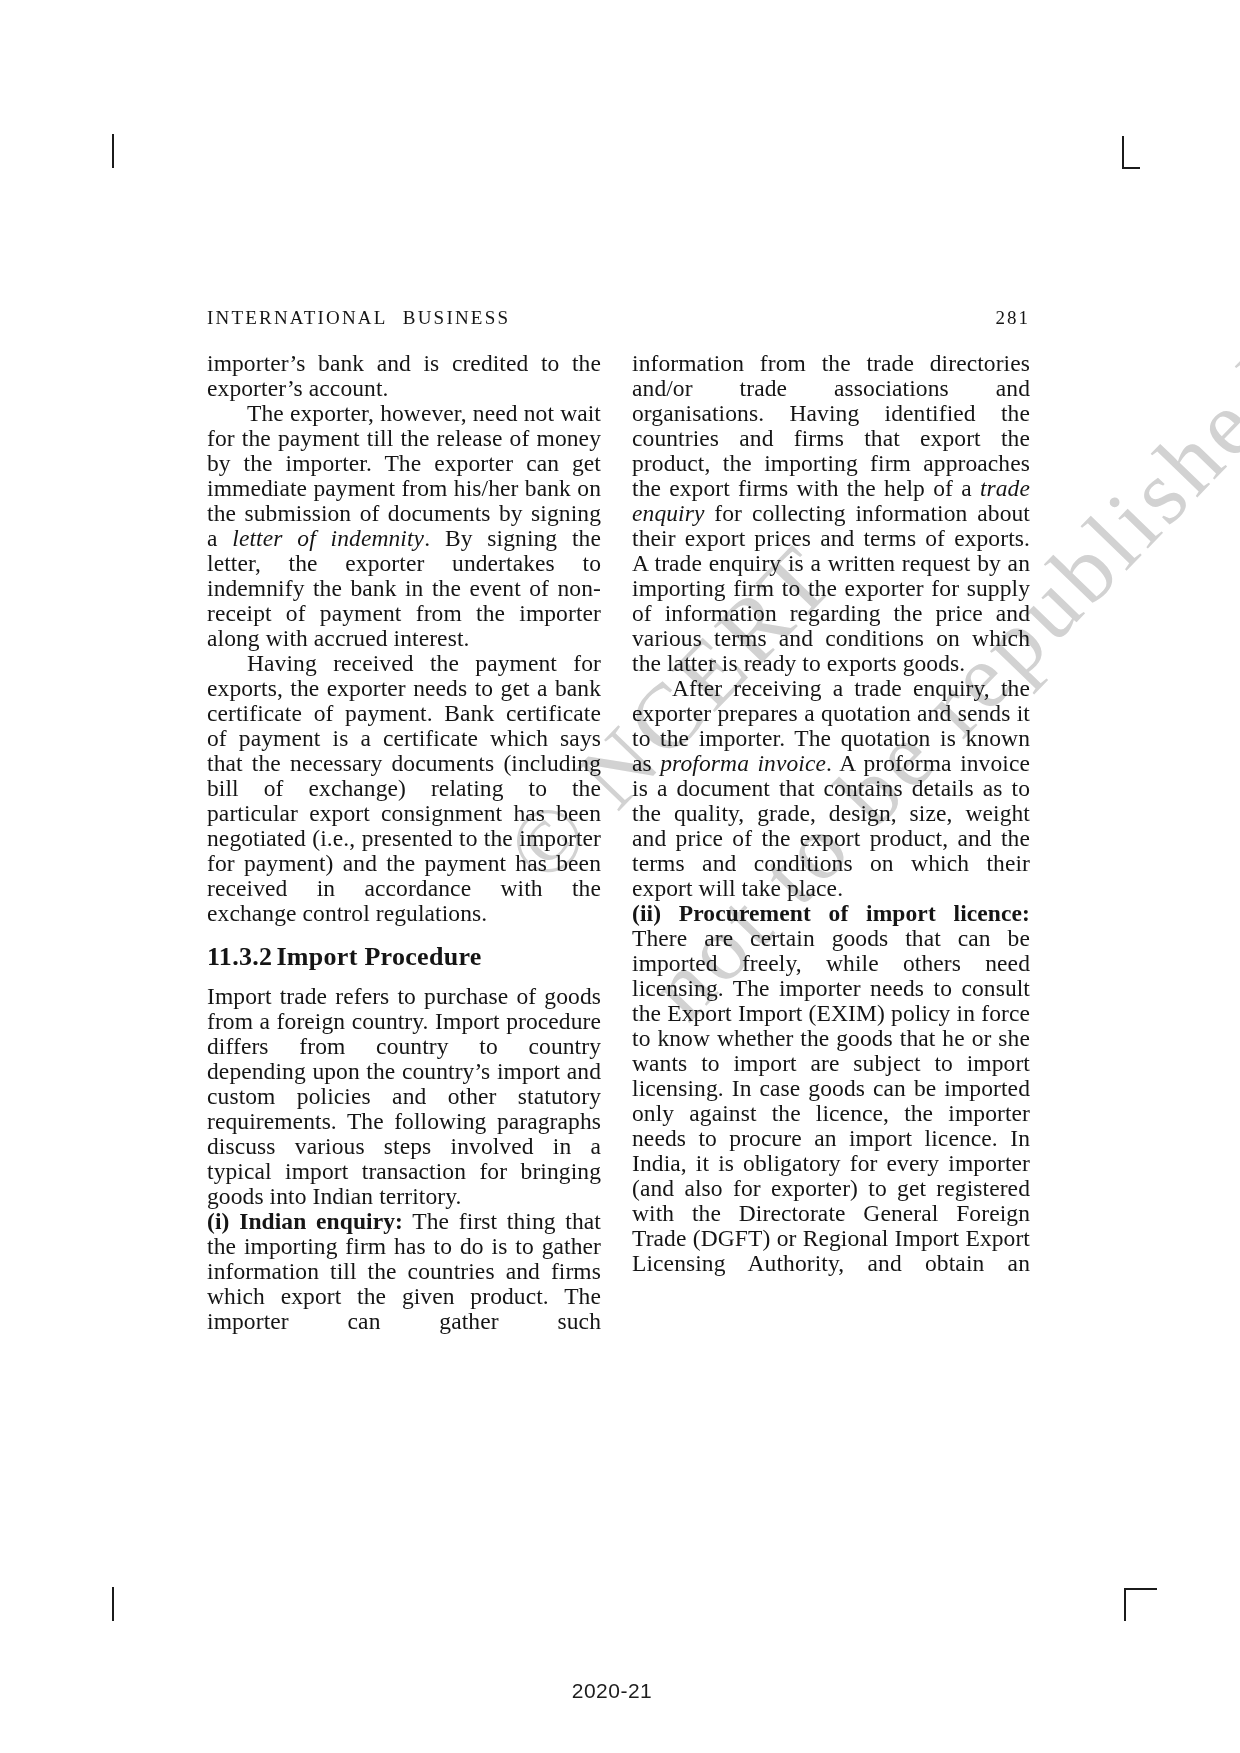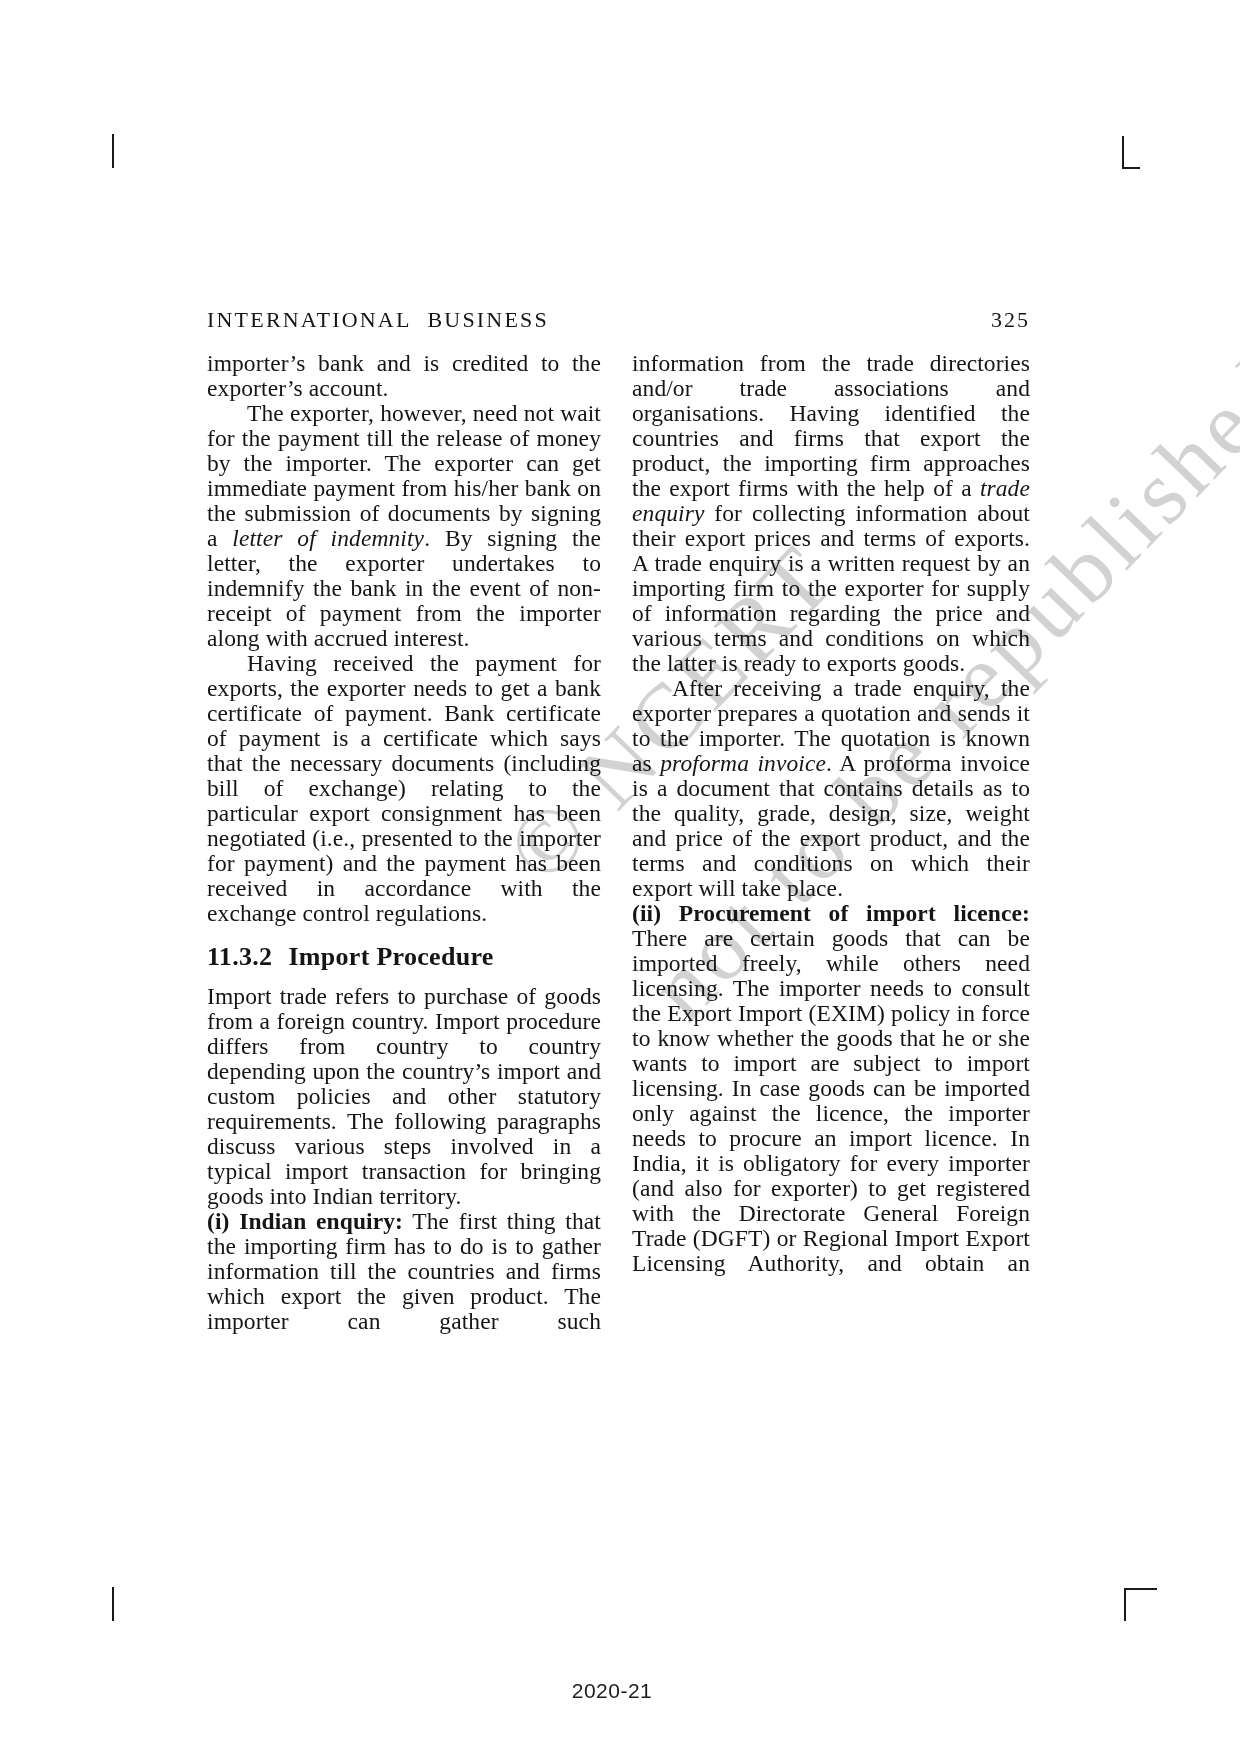--- a/index.html
+++ b/index.html
@@ -19,21 +19,21 @@
   .mark-tr-v{left:1122px;top:136px;width:2px;height:33px;}
   .mark-tr-h{left:1122px;top:167px;width:18px;height:2px;}
   .mark-bl{left:112px;top:1587px;width:2px;height:34px;}
   .mark-br-v{left:1124px;top:1588px;width:2px;height:33px;}
   .mark-br-h{left:1124px;top:1588px;width:33px;height:2px;}
 
   .running-head{
     position:absolute;
     top:307px;left:207px;width:823px;
     display:flex;justify-content:space-between;align-items:baseline;
-    font-size:22px;
+    font-size:19px;
   }
   .running-head .title{letter-spacing:2.2px;word-spacing:9px;}
   .running-head .pageno{letter-spacing:2px;}
 
   .watermark{
     position:absolute;left:595px;top:935px;width:0;height:0;z-index:0;
     pointer-events:none;
   }
   .watermark-inner{
     transform:translate(-50%,-50%) rotate(-46deg);
@@ -60,21 +60,21 @@
   .col p{margin:0;}
   .col p.indent{text-indent:40px;}
   .col p.jlast{text-align-last:justify;}
   .col h2{
     font-size:26px;
     font-weight:bold;
     margin:18px 0 15px 0;
     text-align:left;
     letter-spacing:0.3px;
   }
-  .col h2 span + span{margin-left:16px;}
+  .col h2 span + span{margin-left:4px;}
   .b{font-weight:bold;text-align:center;}
   .i{font-style:italic;}
 
   .footer{
     position:absolute;top:1679px;left:0;width:1224px;
     text-align:center;
     font-family:"Liberation Sans", sans-serif;
     font-size:21px;
     color:#1d1d1d;
     letter-spacing:0.5px;
@@ -95,21 +95,21 @@
 
   <div class="watermark">
     <div class="watermark-inner">
       <div>© NCERT</div>
       <div>not to be republished</div>
     </div>
   </div>
 
   <div class="running-head">
     <span class="title">INTERNATIONAL BUSINESS</span>
-    <span class="pageno">325</span>
+    <span class="pageno">281</span>
   </div>
 
   <div class="col col-left" id="col-left">
       <p><span>importer’s bank and is credited to the exporter’s account.</span></p>
       <p class="indent"><span>The exporter, however, need not wait for the payment till the release of money by the importer. The exporter can get immediate payment from his/her bank on the submission of documents by signing a </span><span class="i">letter of indemnity</span><span>. By signing the letter, the exporter undertakes to indemnify the bank in the event of non-receipt of payment from the importer along with accrued interest.</span></p>
       <p class="indent"><span>Having received the payment for exports, the exporter needs to get a bank certificate of payment. Bank certificate of payment is a certificate which says that the necessary documents (including bill of exchange) relating to the particular export consignment has been negotiated (i.e., presented to the importer for payment) and the payment has been received in accordance with the exchange control regulations.</span></p>
       <h2><span class="b">11.3.2</span><span class="b">Import Procedure</span></h2>
       <p><span>Import trade refers to purchase of goods from a foreign country. Import procedure differs from country to country depending upon the country’s import and custom policies and other statutory requirements. The following paragraphs discuss various steps involved in a typical import transaction for bringing goods into Indian territory.</span></p>
       <p class="jlast"><span class="b">(i) Indian enquiry:</span><span> The first thing that the importing firm has to do is to gather information till the countries and firms which export the given product. The importer can gather such</span></p>
     </div>

